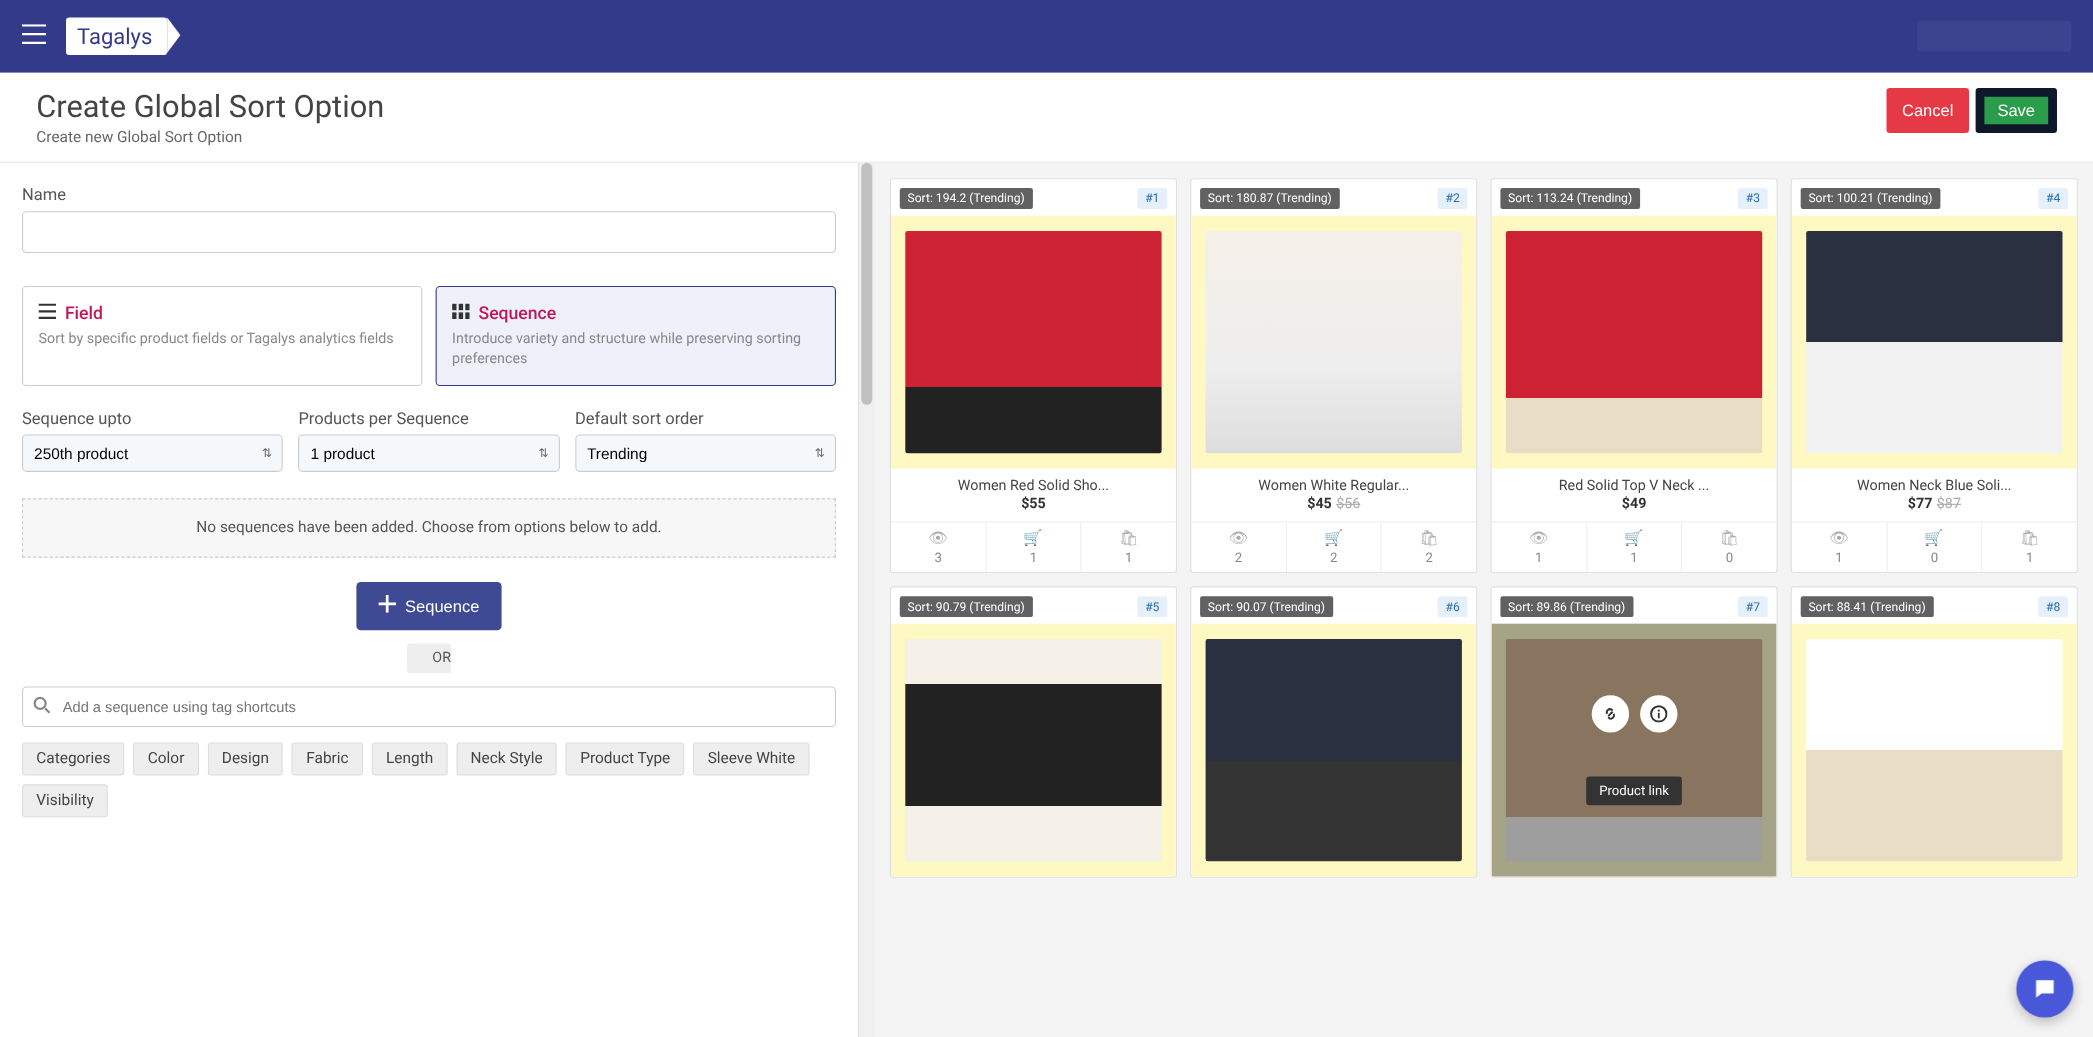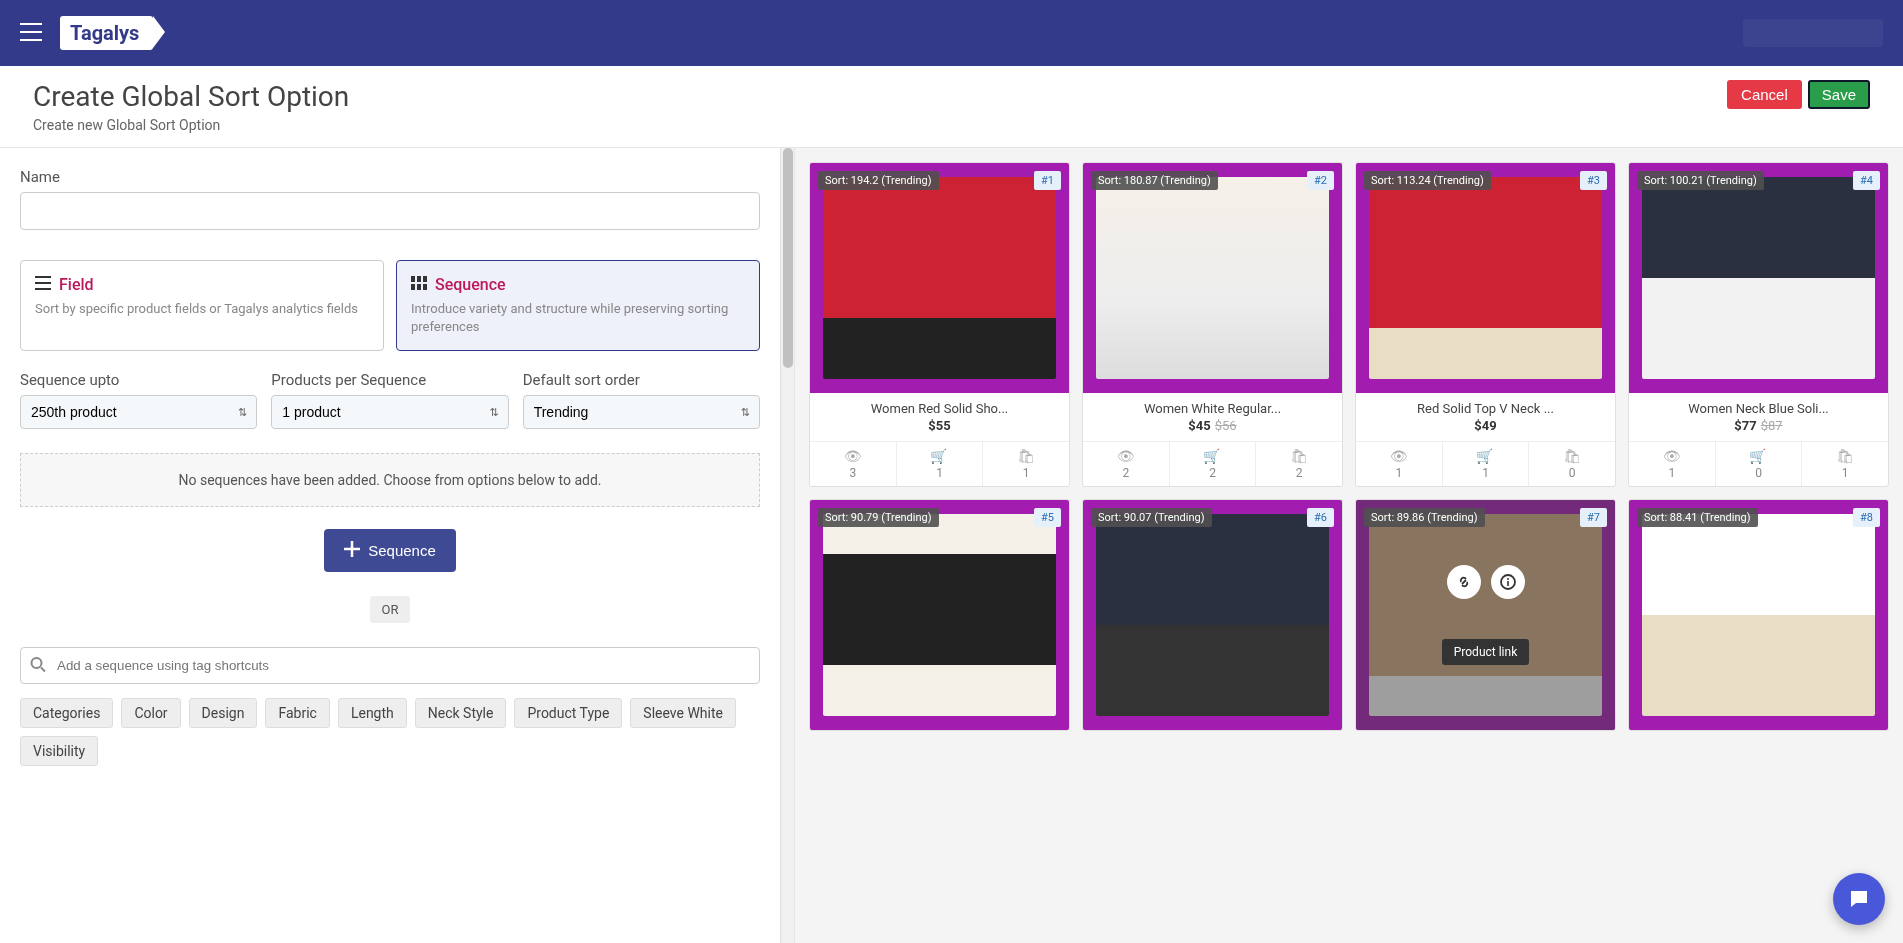--- a/index.html
+++ b/index.html
@@ -2,30 +2,30 @@
 <html><head>
 <meta charset="utf-8">
 <style>
 * { box-sizing: border-box; margin: 0; padding: 0; }
 body { font-family: -apple-system, BlinkMacSystemFont, "Segoe UI", Roboto, sans-serif; font-size: 14px; color: #333; background: #fff; }
 
 .header { background: #333a89; height: 66px; display: flex; align-items: center; padding: 0 20px; }
 .hamburger { color: #fff; cursor: pointer; margin-right: 18px; }
 .logo { background: #fff; padding: 5px 14px 5px 10px; border-radius: 3px; position: relative; }
 .logo::after { content: ''; position: absolute; right: -12px; top: 0; border-left: 12px solid #fff; border-top: 16px solid transparent; border-bottom: 16px solid transparent; height: 0; }
-.logo-text { color: #333a89; font-weight: 700; font-size: 20px; }
+.logo-text { color: #333a89; font-weight: 400; font-size: 20px; }
 .header-right { margin-left: auto; width: 140px; height: 28px; background: rgba(255,255,255,0.05); border-radius: 3px; }
 
 .page-head { padding: 14px 33px; display: flex; align-items: flex-start; border-bottom: 1px solid #e6e6e6; gap: 36px; }
 .page-title { font-size: 28px; font-weight: 400; color: #444; }
 .page-subtitle { color: #666; font-size: 14px; margin-top: 4px; }
 .head-actions { margin-left: auto; display: flex; gap: 6px; }
 .btn { padding: 6px 14px; border: none; border-radius: 3px; font-size: 15px; cursor: pointer; color: #fff; }
 .btn-cancel { background: #e63946; }
-.btn-save { background: #2a9d4a; border: 2px solid #0f172a; padding: 4px 12px; }
+.btn-save { background: #2a9d4a; border: 8px solid #0f172a; padding: 4px 12px; }
 
 .main { display: flex; height: calc(100vh - 140px); }
 .left-pane { width: 780px; padding: 20px; overflow-y: auto; position: relative; }
 .scroll-track { width: 14px; background: #f0f0f0; border-left: 1px solid #e0e0e0; position: relative; }
 .scroll-thumb { position: absolute; top: 0; left: 2px; width: 10px; height: 220px; background: #c0c0c0; border-radius: 5px; }
 .right-pane { flex: 1; display: flex; flex-direction: column; border-left: 1px solid #e6e6e6; }
 
 .form-label { color: #555; font-size: 15px; margin-bottom: 6px; display: block; }
 .text-input { width: 100%; padding: 10px; border: 1px solid #ccc; border-radius: 4px; font-size: 14px; }
 
@@ -37,21 +37,21 @@
 
 .controls-row { display: flex; gap: 14px; margin-top: 20px; }
 .control { flex: 1; }
 .select { width: 100%; padding: 8px 30px 8px 10px; border: 1px solid #ccc; border-radius: 4px; background: #f5f8fb; appearance: none; font-size: 14px; position: relative; }
 .select-wrap { position: relative; }
 .select-wrap::after { content: '⇅'; position: absolute; right: 10px; top: 50%; transform: translateY(-50%); font-size: 11px; color: #666; pointer-events: none; }
 
 .empty-msg { border: 1px dashed #ccc; background: #f7f7f7; padding: 18px; text-align: center; color: #555; margin-top: 24px; font-size: 14px; }
 
 .add-seq-btn { display: flex; align-items: center; gap: 8px; background: #3f4a94; color: #fff; border: none; padding: 12px 20px; border-radius: 4px; font-size: 15px; margin: 22px auto 0; cursor: pointer; }
-.or-divider { text-align: center; margin: 24px auto; background: #eee; width: 40px; padding: 6px 0; border-radius: 3px; color: #555; font-size: 13px; }
+.or-divider { text-align: right; margin: 12px auto; background: #eee; width: 40px; padding: 6px 0; border-radius: 3px; color: #555; font-size: 13px; }
 
 .search-seq { position: relative; margin-top: 6px; }
 .search-seq input { width: 100%; padding: 10px 10px 10px 36px; border: 1px solid #ccc; border-radius: 4px; text-align: left; }
 .search-seq .icon { position: absolute; left: 10px; top: 50%; transform: translateY(-50%); color: #888; }
 
 .tag-row { display: flex; flex-wrap: wrap; gap: 8px; margin-top: 14px; }
 .tag { background: #eee; border: 1px solid #ddd; padding: 6px 12px; border-radius: 3px; font-size: 14px; color: #444; cursor: pointer; }
 
 .right-head { display: flex; align-items: center; padding: 8px 14px; border-bottom: 1px solid #e6e6e6; font-size: 14px; }
 .right-head .scope { font-weight: 500; color: #333; }
@@ -84,21 +84,21 @@
 
 .fig { width: 90%; height: 88%; border-radius: 2px; }
 .fig1 { background: linear-gradient(#c23 35%, #c23 70%, #222 70%); }
 .fig2 { background: linear-gradient(#f5f0e8, #eee 60%, #ddd); }
 .fig3 { background: linear-gradient(#c23 40%, #c23 75%, #e8ddc5 75%); }
 .fig4 { background: linear-gradient(#2a3040 50%, #f2f2f2 50%); }
 .fig5 { background: linear-gradient(#f5f0e8 20%, #222 20%, #222 75%, #f5f0e8 75%); }
 .fig6 { background: linear-gradient(#2a3040 55%, #333 55%); }
 .fig7 { background: linear-gradient(#c9a37e 45%, #c9a37e 80%, #eee 80%); }
 .fig8 { background: linear-gradient(#fff 50%, #e8ddc5 50%); }
-.product-img { background:#a21caf; }
+.product-img { background:#fef9c3;margin-top:33px; }
 </style>
 </head>
 <body>
 
 <div class="header">
   <span class="hamburger">
     <svg width="22" height="18" viewBox="0 0 22 18">
         <path d="M0 1h22M0 9h22M0 17h22" stroke="#fff" stroke-width="2"></path>
       </svg>
   </span>

